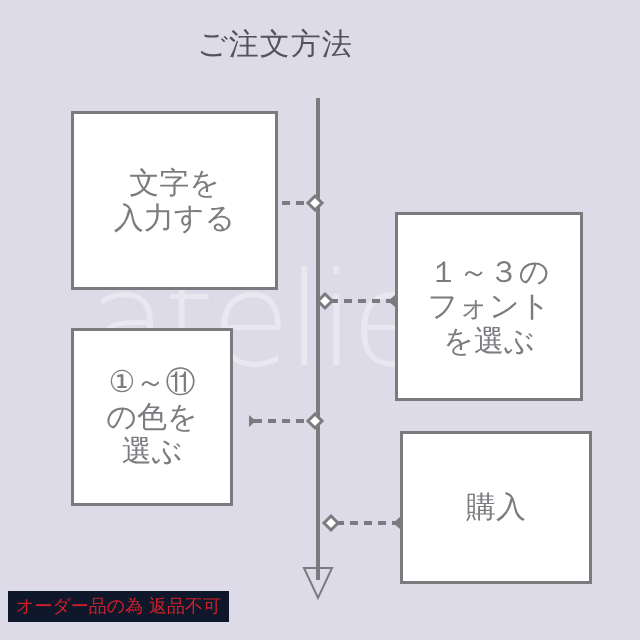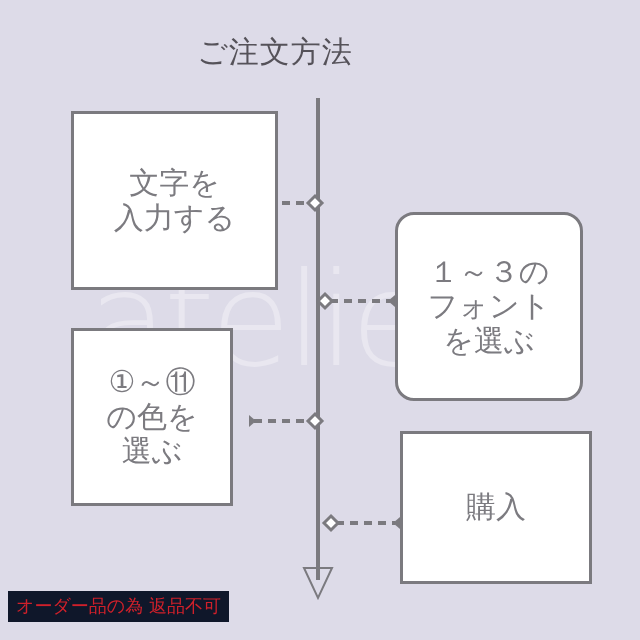--- a/index.html
+++ b/index.html
@@ -6,39 +6,39 @@
   body {
     width: 640px; height: 640px; overflow: hidden;
     background: #dddbe8;
     position: relative;
     font-family: "DejaVu Serif", "Liberation Serif", serif;
   }
   .title {
     position: absolute; left: 0; top: 24px; width: 550px;
     text-align: center; font-size: 30px; color: #555259;
     font-family: "DejaVu Sans", "Liberation Sans", sans-serif;
-    font-weight: 300; letter-spacing: 1px; margin-top: 8px;
+    font-weight: 300; letter-spacing: 1px;
   }
   .watermark {
     position: absolute; left: 88px; top: 255px;
     font-family: "DejaVu Sans", "Liberation Sans", sans-serif;
     font-size: 130px; color: rgba(255,255,255,0.35);
     letter-spacing: -4px; line-height: 1; font-weight: 300;
     pointer-events: none;
   }
   .watermark small { font-size: 46px; letter-spacing: 2px; }
   .box {
     position: absolute; background: #ffffff;
     border: 3px solid #7b7a7f; box-sizing: border-box;
     display: flex; align-items: center; justify-content: center;
     text-align: center; color: #7c7b80; font-size: 30px; line-height: 1.15;
   }
   .box span { white-space: pre-line; }
   #box1 { left: 71px; top: 111px; width: 207px; height: 179px; }
-  #box2 { left: 395px; top: 212px; width: 188px; height: 189px; border-radius: 19px; }
+  #box2 { left: 395px; top: 212px; width: 188px; height: 189px; }
   #box3 { left: 71px; top: 328px; width: 162px; height: 178px; }
   #box4 { left: 400px; top: 431px; width: 192px; height: 153px; }
   #box4 { font-family: "DejaVu Sans", "Liberation Sans", sans-serif; }
   svg.lines { position: absolute; left: 0; top: 0; }
   .notice {
     position: absolute; left: 8px; top: 591px;
     background: #0f172a; color: #d0202a;
     font-size: 18px; padding: 3px 8px 4px 8px;
     font-family: "DejaVu Serif", "Liberation Serif", serif;
   }

